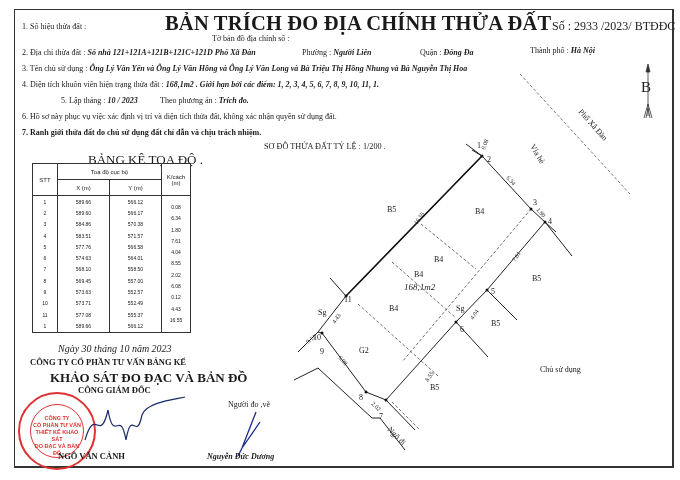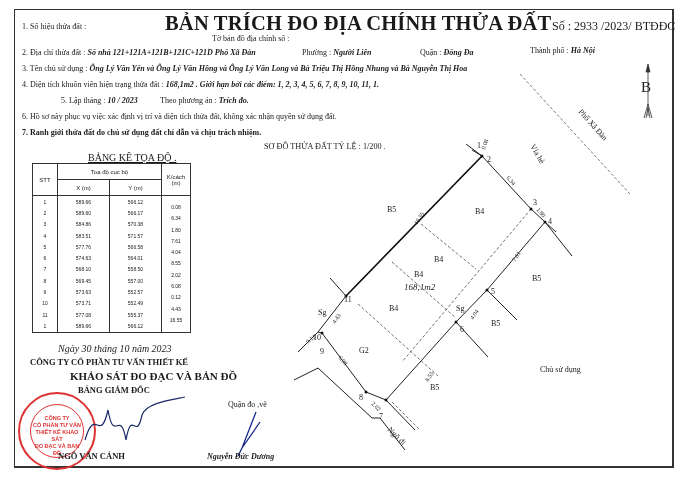--- a/index.html
+++ b/index.html
@@ -3,21 +3,21 @@
 <meta charset="utf-8">
 <style>
   html,body{margin:0;padding:0;background:#ffffff;}
   body{width:680px;height:480px;position:relative;overflow:hidden;font-family:"Liberation Serif","DejaVu Serif",serif;color:#1a1a1a;}
   .frame{position:absolute;left:14px;top:9px;width:660px;height:459px;border:1px solid #333;border-right-width:2px;border-bottom-width:2px;box-sizing:border-box;}
   .title{position:absolute;left:165px;top:12px;font-size:20.5px;font-weight:bold;letter-spacing:0.2px;white-space:nowrap;}
   .docno{position:absolute;left:552px;top:19px;font-size:12px;white-space:nowrap;}
   .line{position:absolute;font-size:8px;white-space:nowrap;}
   .line b i, .v{font-style:italic;font-weight:bold;}
   .subhead{position:absolute;font-size:8.2px;font-weight:normal;white-space:nowrap;padding-left:39px;}
-  .tbl-title{position:absolute;left:88px;top:152px;font-size:10px;white-space:nowrap;text-decoration:underline;}
+  .tbl-title{position:absolute;left:88px;top:152px;font-size:13px;white-space:nowrap;}
   table.coords{position:absolute;left:32px;top:163px;border-collapse:collapse;font-family:"Liberation Sans","DejaVu Sans",sans-serif;font-size:5px;width:159px;}
   table.coords th{font-weight:normal;border:1px solid #333;font-size:6px;padding:0;height:15px;}
   table.coords td{border-left:1px solid #333;border-right:1px solid #333;text-align:center;height:11.3px;padding:0;}
   table.coords tr:last-child td{border-bottom:1px solid #333;}
   table.coords td.dist{position:relative;}
   table.coords td.dist span{position:relative;top:-6px;}
   .sig{position:absolute;white-space:nowrap;}
   .stamp{position:absolute;left:18px;top:392px;width:78px;height:78px;border-radius:50%;border:2px solid #d33;box-sizing:border-box;color:#d33;font-family:"Liberation Sans",sans-serif;font-size:5.5px;font-weight:bold;text-align:center;}
   .stamp .inner{position:absolute;left:10px;top:10px;width:54px;height:54px;border-radius:50%;border:1px solid #d33;box-sizing:border-box;padding-top:10px;line-height:7px;}
   svg.plot{position:absolute;left:0;top:0;}
@@ -220,34 +220,34 @@
   <text x="491" y="326" class="lbl">B5</text>
   <text x="430" y="390" class="lbl">B5</text>
   <text x="318" y="315" class="lbl">Sg</text>
   <text x="456" y="311" class="lbl">Sg</text>
   <text x="359" y="353" class="lbl">G2</text>
   <text class="lbl" transform="translate(387,430) rotate(45)">Ngõ đi</text>
   <text x="540" y="372" class="lbl">Chủ sử dụng</text>
 </svg>
 
 <div class="sig" style="left:58px;top:343px;font-size:10px;font-style:italic;">Ngày  30 tháng 10 năm 2023</div>
-<div class="sig" style="left:30px;top:357px;font-size:8.5px;font-weight:bold;">CÔNG TY CỔ PHẦN TƯ VẤN THIẾT KẾ</div>
-<div class="sig" style="left:70px;top:370px;font-size:11px;font-weight:bold;">KHẢO SÁT ĐO ĐẠC VÀ BẢN ĐỒ</div>
-<div class="sig" style="left:78px;top:385px;font-size:8.5px;font-weight:bold;">BẢNG GIÁM ĐỐC</div>
+<div class="sig" style="left:30px;top:357px;font-size:8.5px;font-weight:bold;">CÔNG TY CỔ PHẦN TƯ VẤN BẢNG KẾ</div>
+<div class="sig" style="left:50px;top:370px;font-size:13px;font-weight:bold;">KHẢO SÁT ĐO ĐẠC VÀ BẢN ĐỒ</div>
+<div class="sig" style="left:78px;top:385px;font-size:8.5px;font-weight:bold;">CÔNG GIÁM ĐỐC</div>
 
 <div class="stamp">
   <div class="inner">
     <div>CÔNG TY</div>
     <div>CỔ PHẦN TƯ VẤN</div>
     <div>THIẾT KẾ KHẢO SÁT</div>
     <div>ĐO ĐẠC VÀ BẢN ĐỒ</div>
   </div>
 </div>
 <svg style="position:absolute;left:80px;top:395px;" width="110" height="60">
   <path d="M5,45 C15,10 20,50 28,15 C34,50 40,12 46,45 C52,12 56,48 62,20 C66,8 90,5 105,2" stroke="#1a2a6a" stroke-width="1.2" fill="none"></path>
 </svg>
 <div class="sig" style="left:58px;top:451px;font-size:8.5px;font-weight:bold;">NGÔ VĂN CẢNH</div>
 
-<div class="sig" style="left:228px;top:400px;font-size:8px;">Quận đo ,vẽ</div>
+<div class="sig" style="left:228px;top:400px;font-size:8px;">Người đo ,vẽ</div>
 <svg style="position:absolute;left:220px;top:410px;" width="60" height="50">
   <path d="M36,2 L22,38 L40,12 M22,38 L18,46" stroke="#1a2a8a" stroke-width="1.3" fill="none"></path>
 </svg>
 <div class="sig" style="left:207px;top:452px;font-size:8px;font-style:italic;font-weight:bold;">Nguyễn Đức Dương</div>
 
 </body></html>

